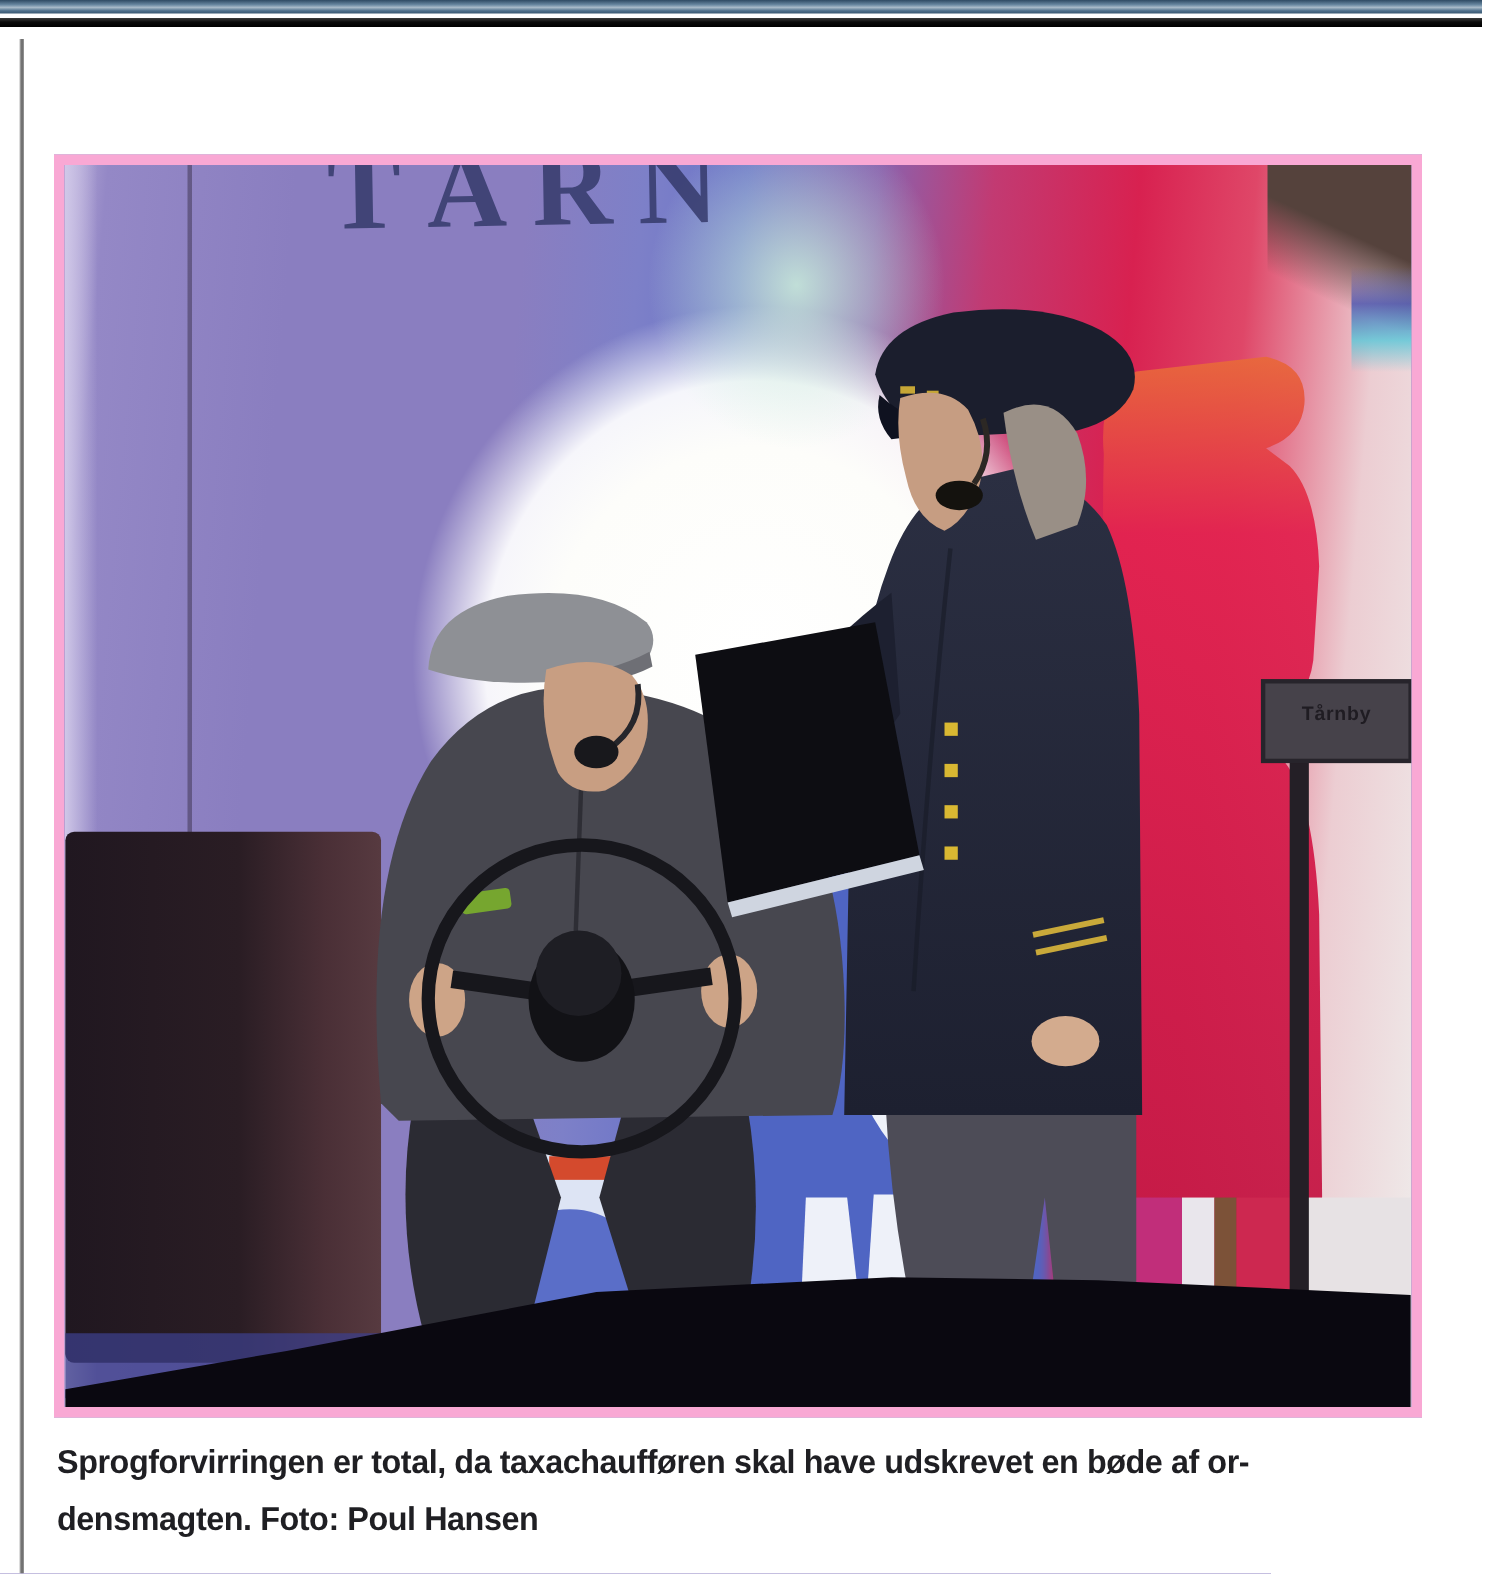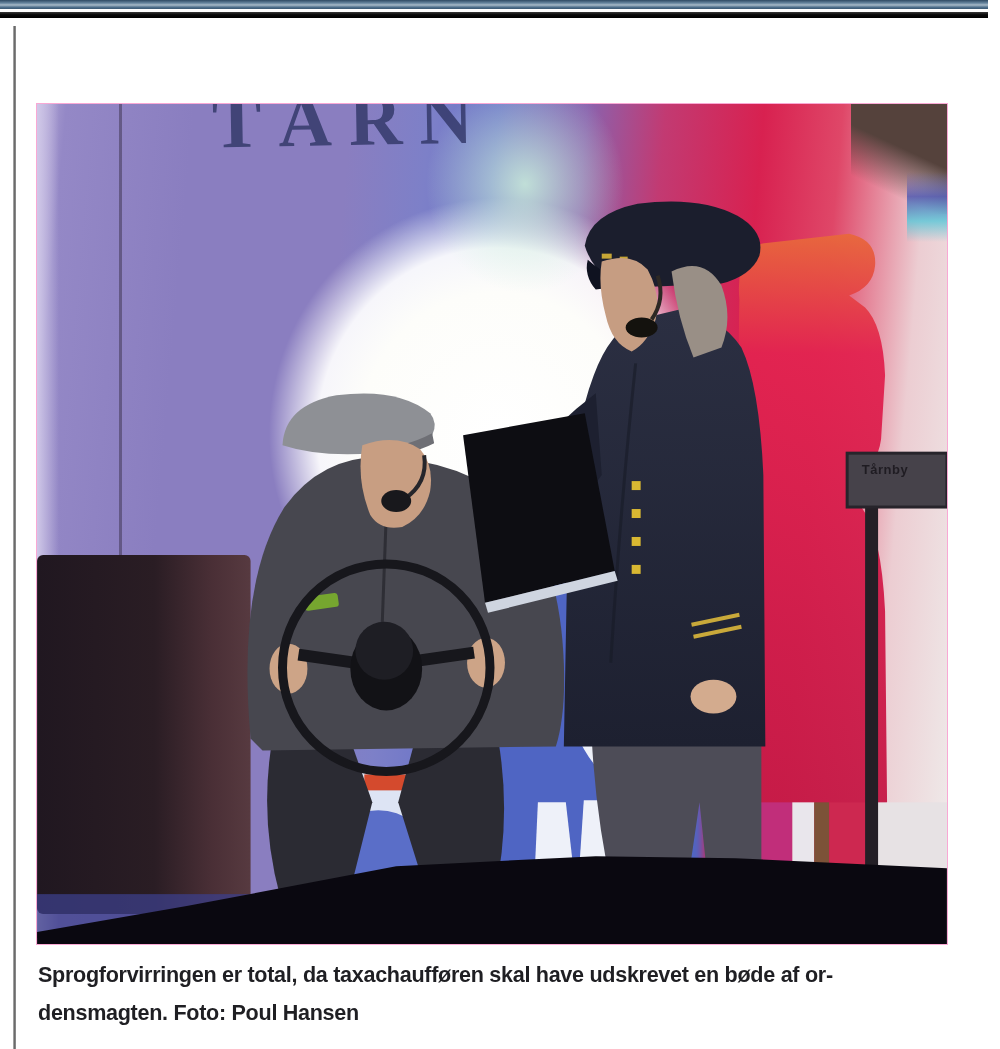--- a/index.html
+++ b/index.html
@@ -16,21 +16,21 @@
     position:absolute;left:0;top:12px;width:988px;height:6px;
     background:linear-gradient(180deg,#3a3a3a 0%,#0b0b0b 45%,#000 100%);
   }
   .left-column-rule{
     position:absolute;left:13px;top:26px;width:3px;height:1023px;
     background:linear-gradient(90deg,#b9b9b9,#636363 55%,#9c9c9c);
   }
   
   .photo{
     position:absolute;left:36px;top:103px;width:912px;height:842px;
-    overflow:hidden;border:1px solid #f9a8d4;box-sizing:border-box;
+    overflow:hidden;border:7px solid #f9a8d4;box-sizing:border-box;
     background:#8a7ec0;
   }
   .photo .layer{position:absolute;inset:0;}
   .proj-base{
     background:linear-gradient(95deg,
       #b7abd8 0%, #9488c6 3%, #8a7ec0 16%, #8a7ec0 32%,
       #7d80c8 40%, #6b74c8 47%, #8a62ae 56%,
       #c23a72 64%, #d82150 74%, #df4768 82%,
       #eccdd2 91%, #efeceb 100%);
   }

